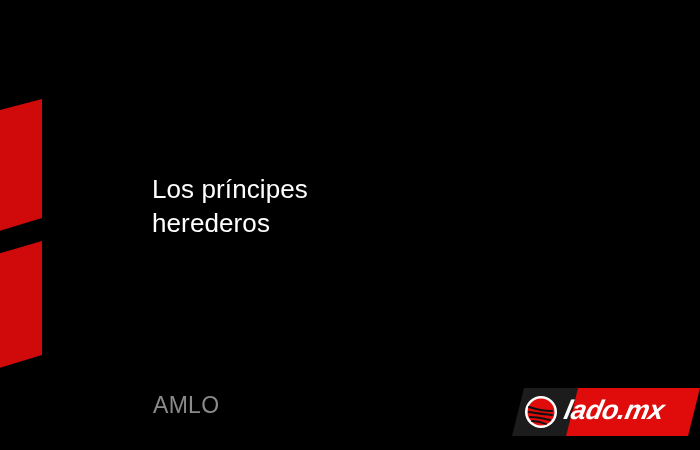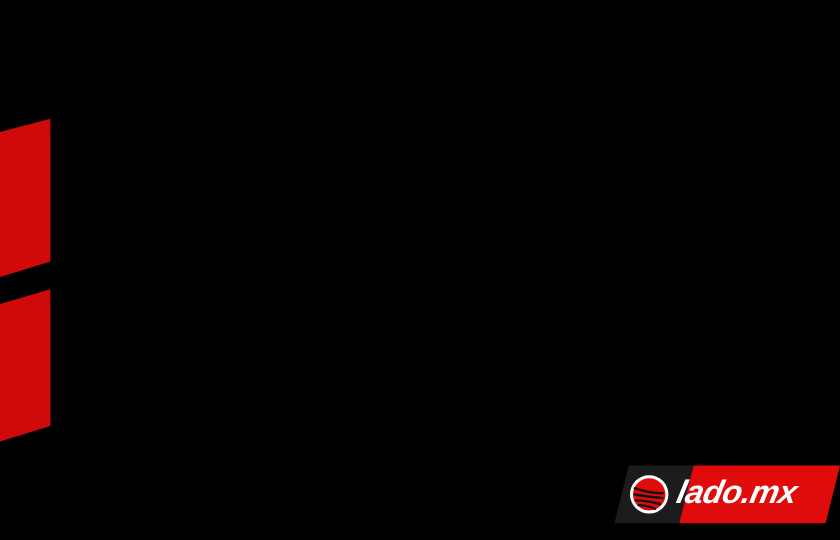--- a/index.html
+++ b/index.html
@@ -88,21 +88,24 @@
 
 <div class="card">
 
   <div class="brand-mark">
     <svg width="120" height="450" viewBox="0 0 120 450" xmlns="http://www.w3.org/2000/svg">
       <polygon points="-30,118 42,99 42,218 -30,240" fill="#d00a0a"></polygon>
       <polygon points="-30,262 42,241 42,355 -30,377" fill="#d00a0a"></polygon>
     </svg>
   </div>
 
+  <div class="headline">Los príncipes
+herederos</div>
 
+  <div class="category">AMLO</div>
 
   <div class="logo">
     <svg width="192" height="54" viewBox="0 0 192 54" xmlns="http://www.w3.org/2000/svg">
 
       <polygon points="16,3 70,3 58,51 4,51" fill="#1c1c1c"></polygon>
 
       <polygon points="70,3 192,3 180,51 58,51" fill="#e00c0c"></polygon>
 
       <g>
         <circle cx="33" cy="27" r="16" fill="#ffffff"></circle>

